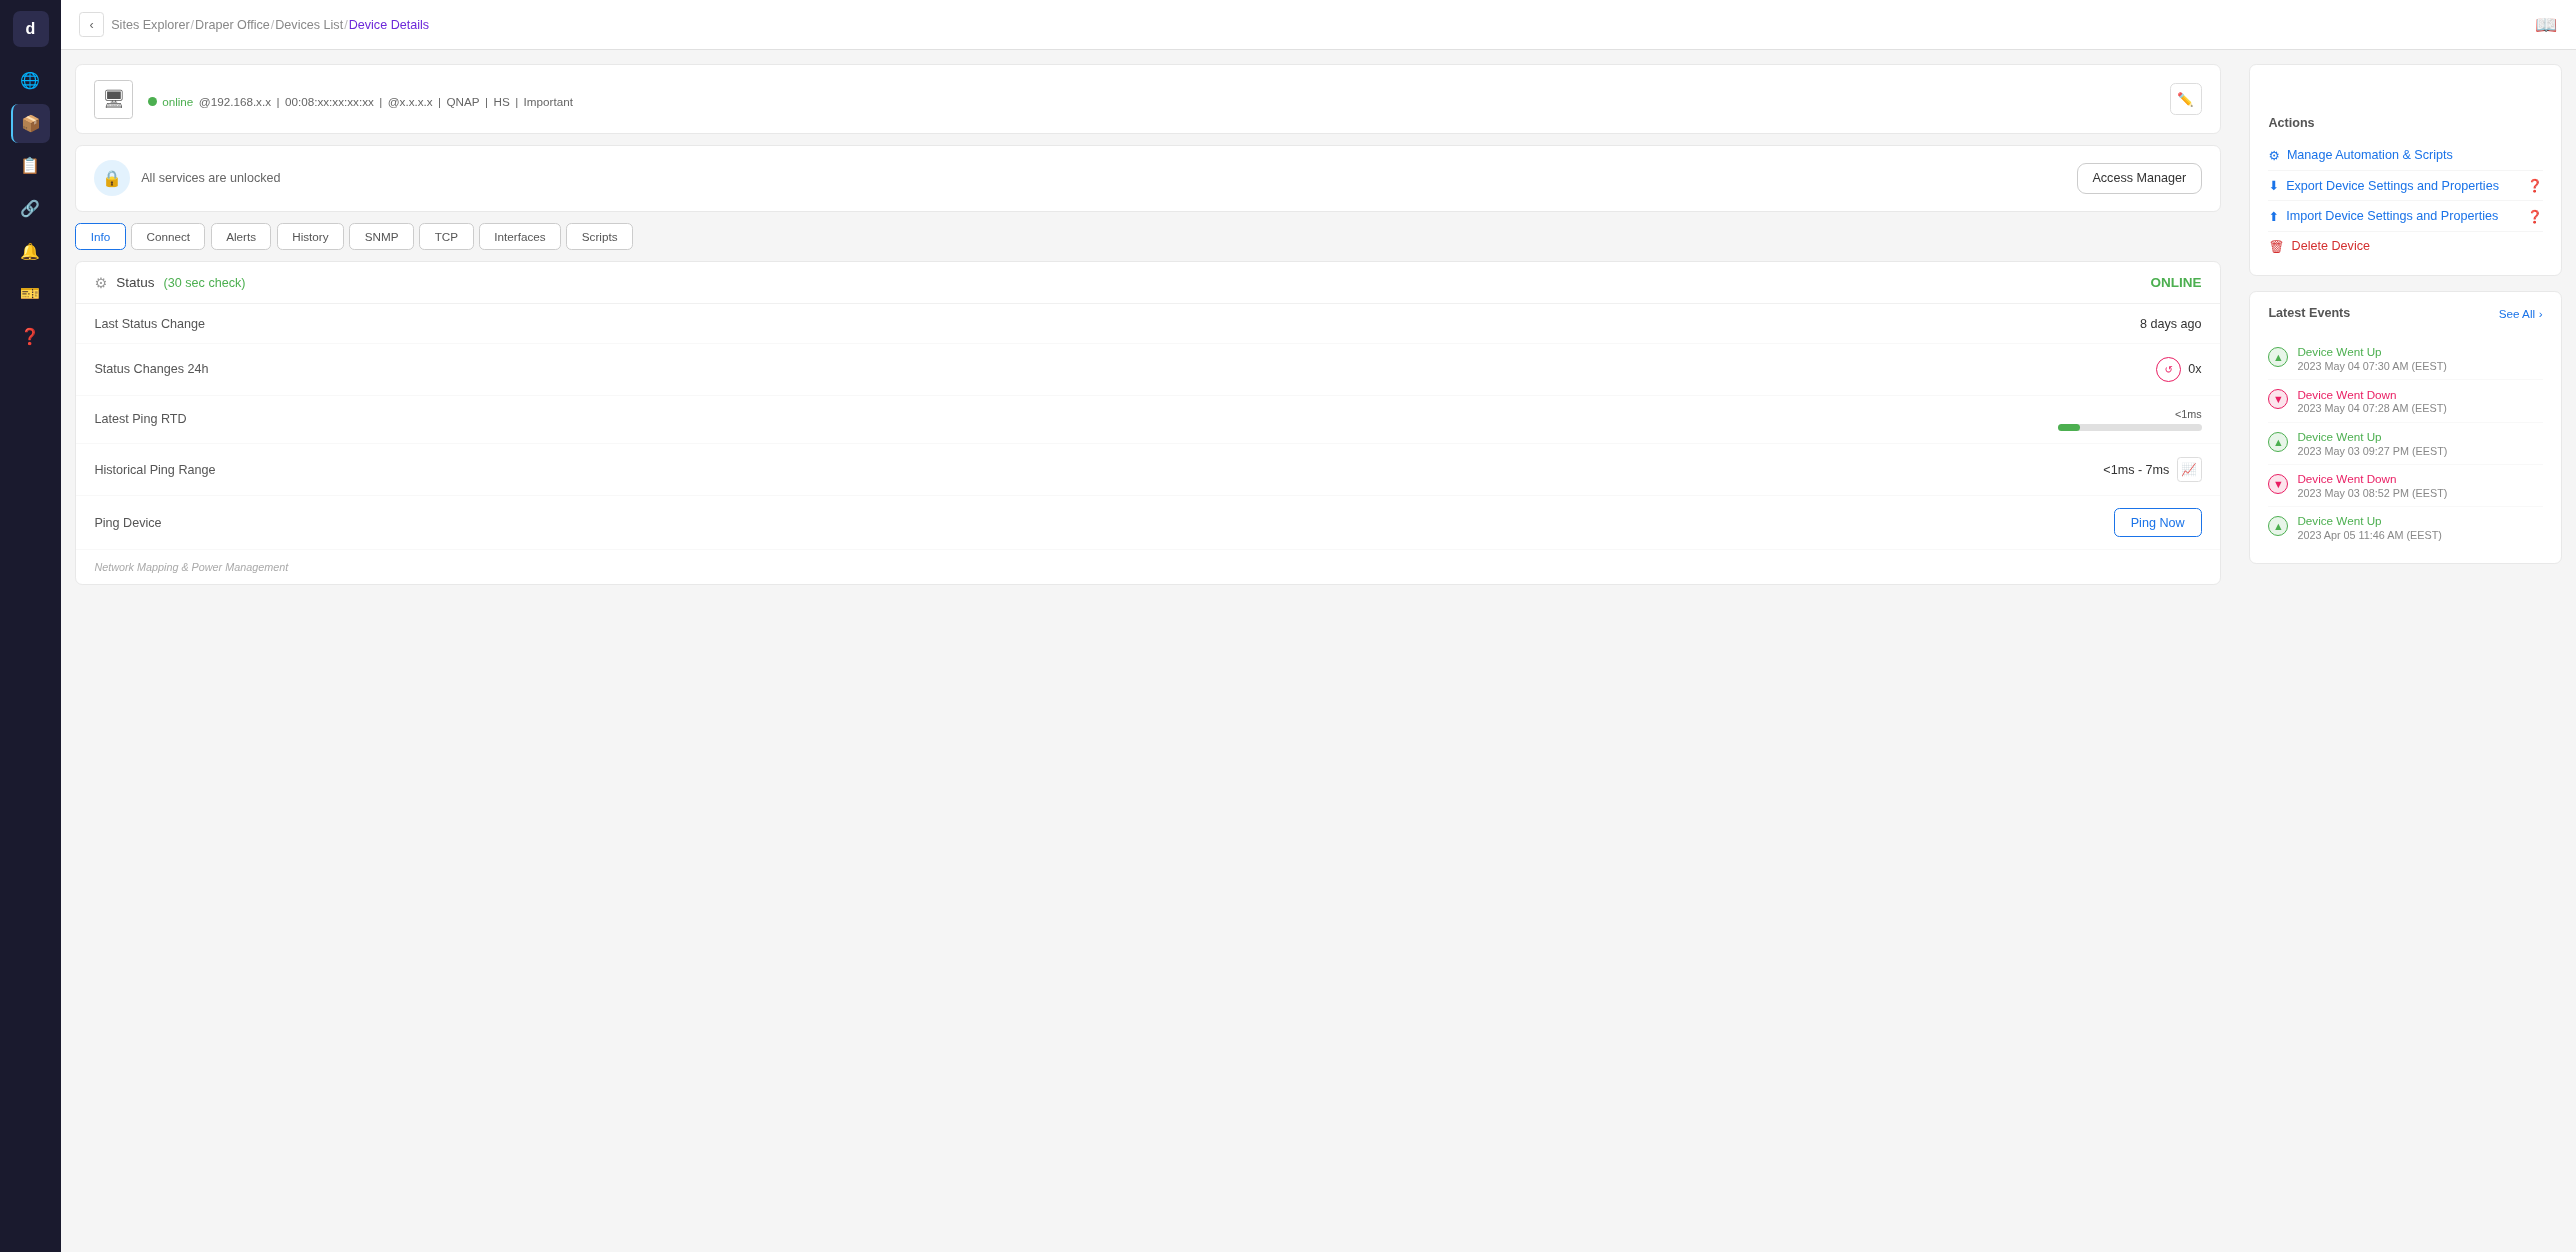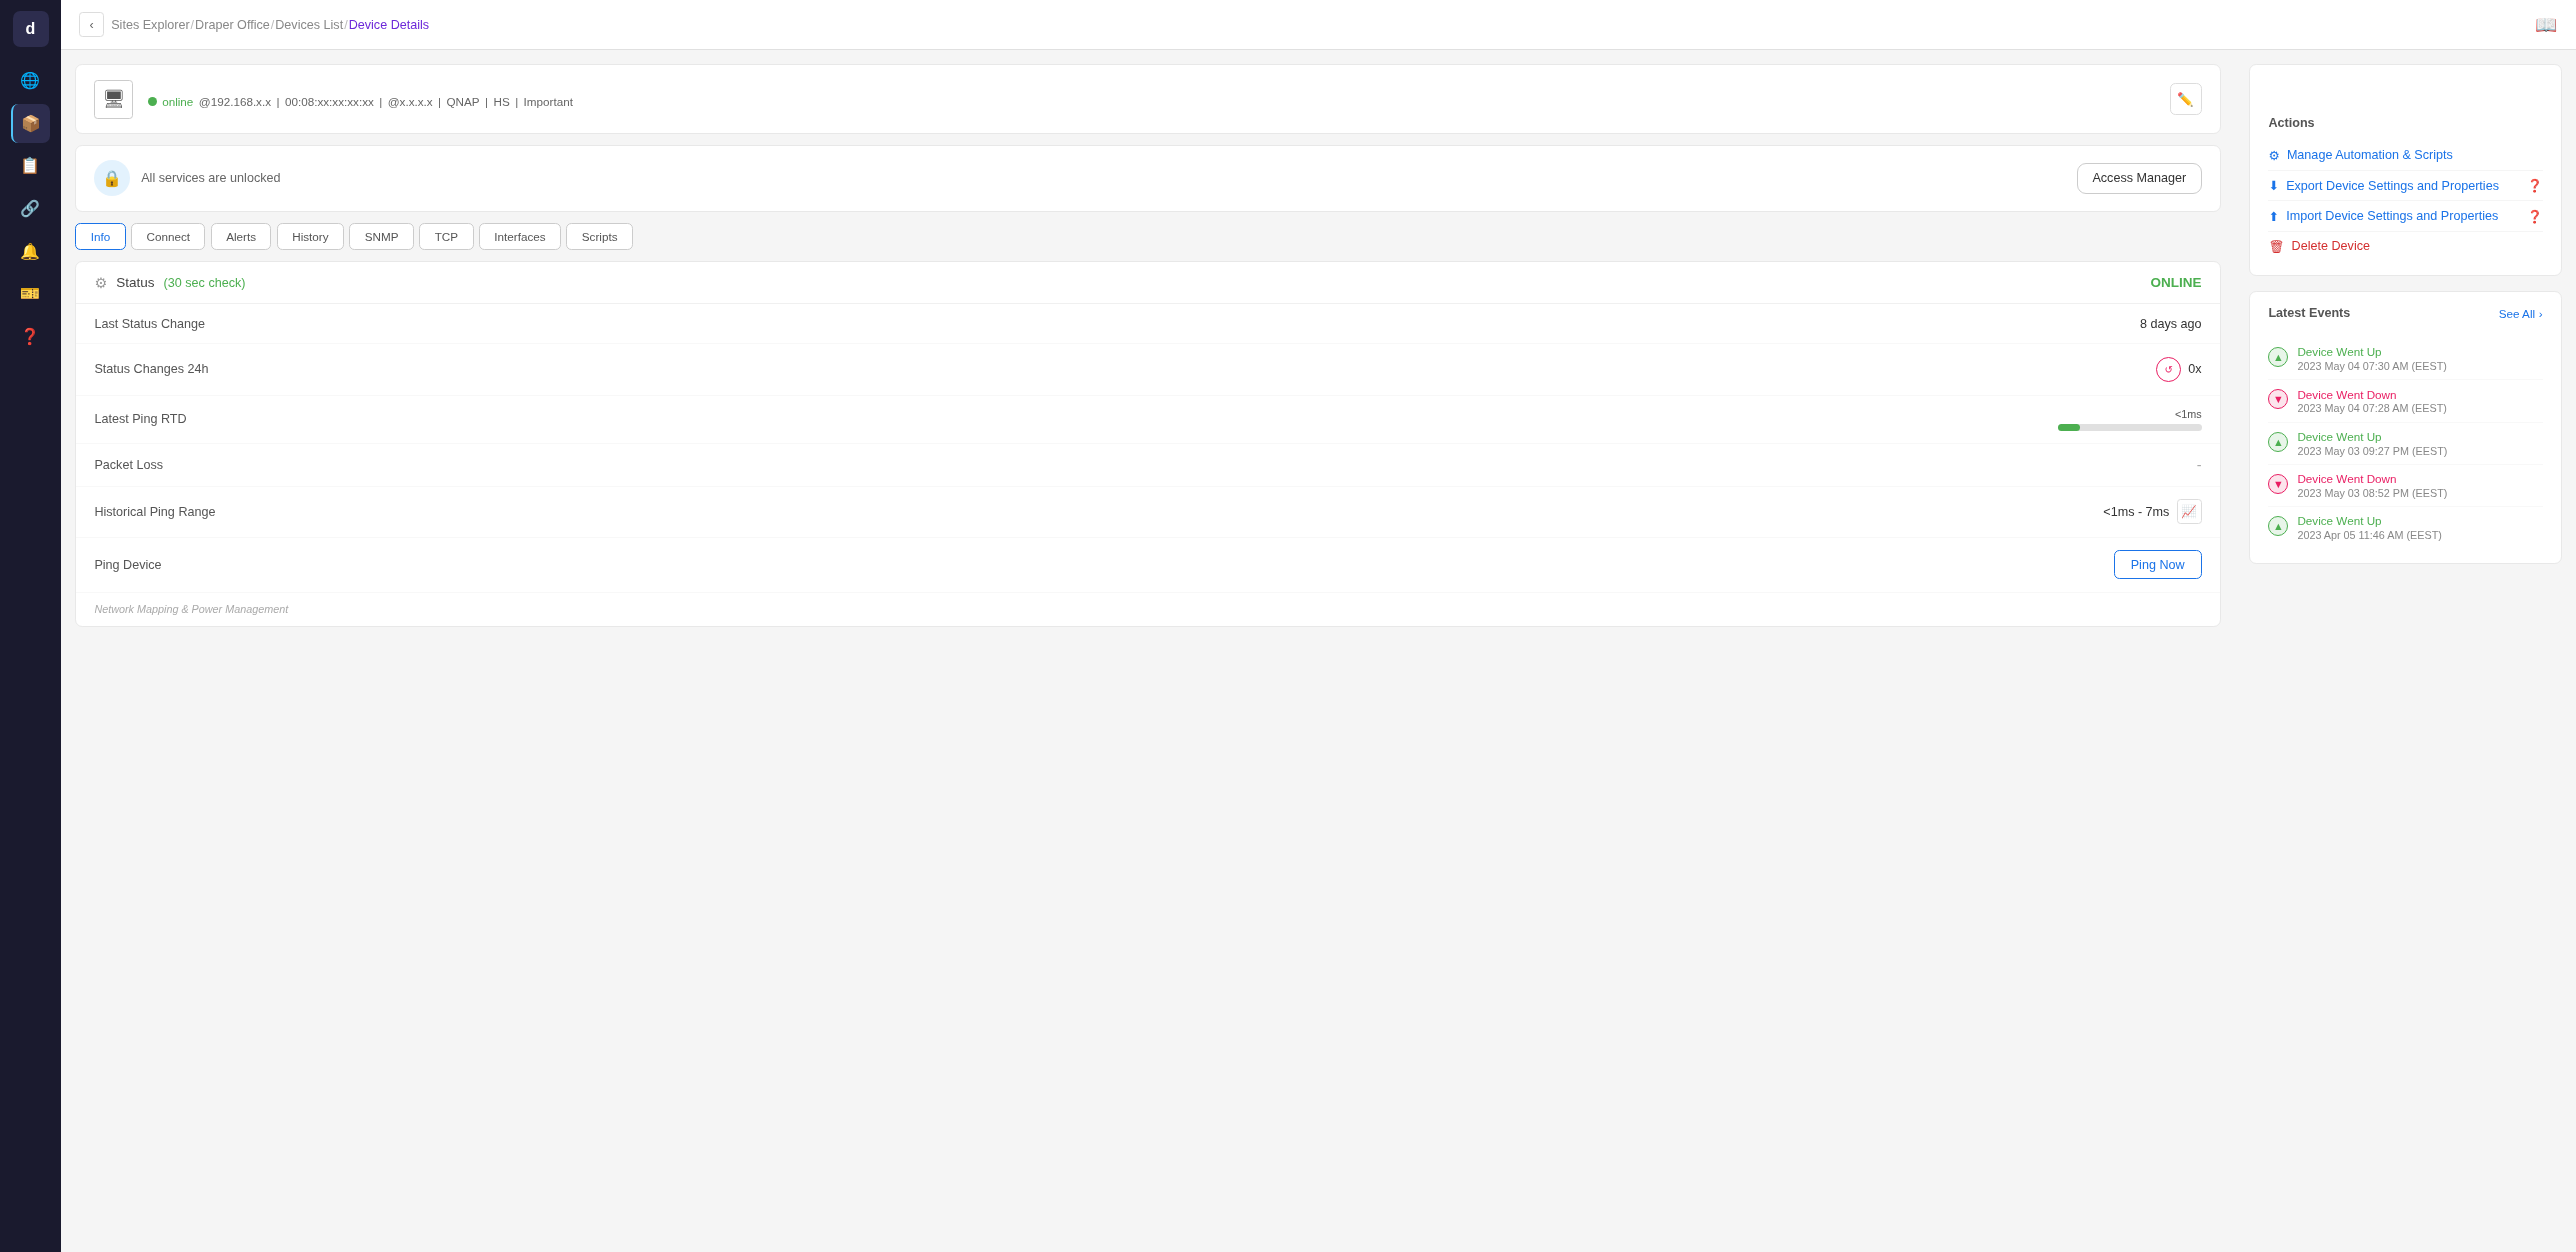--- a/index.html
+++ b/index.html
@@ -428,24 +428,20 @@
         <div class="status-row">
           <span class="status-row-label">Latest Ping RTD</span>
           <div class="ping-container">
             <span class="ping-label">&lt;1ms</span>
             <div class="ping-bar-wrap">
               <div class="ping-bar"></div>
             </div>
           </div>
         </div>
 
-        <div class="status-row">
-          <span class="status-row-label">Packet Loss</span>
-          <span class="status-row-dash">-</span>
-        </div>
 
         <div class="status-row">
           <span class="status-row-label">Historical Ping Range</span>
           <div class="history-range">
             <span class="history-value">&lt;1ms - 7ms</span>
             <div class="history-icon">📈</div>
           </div>
         </div>
 
         <div class="status-row">

